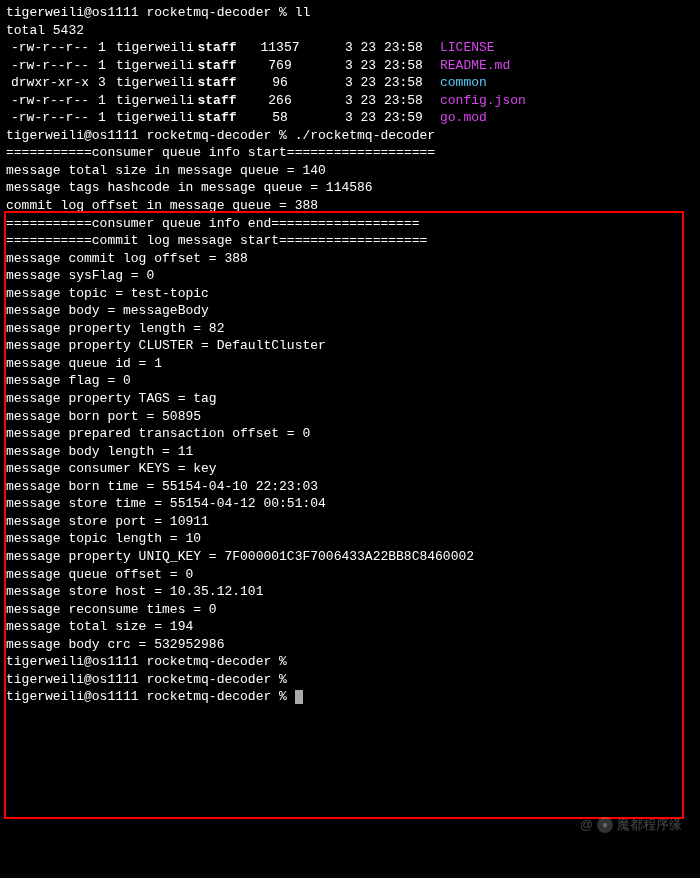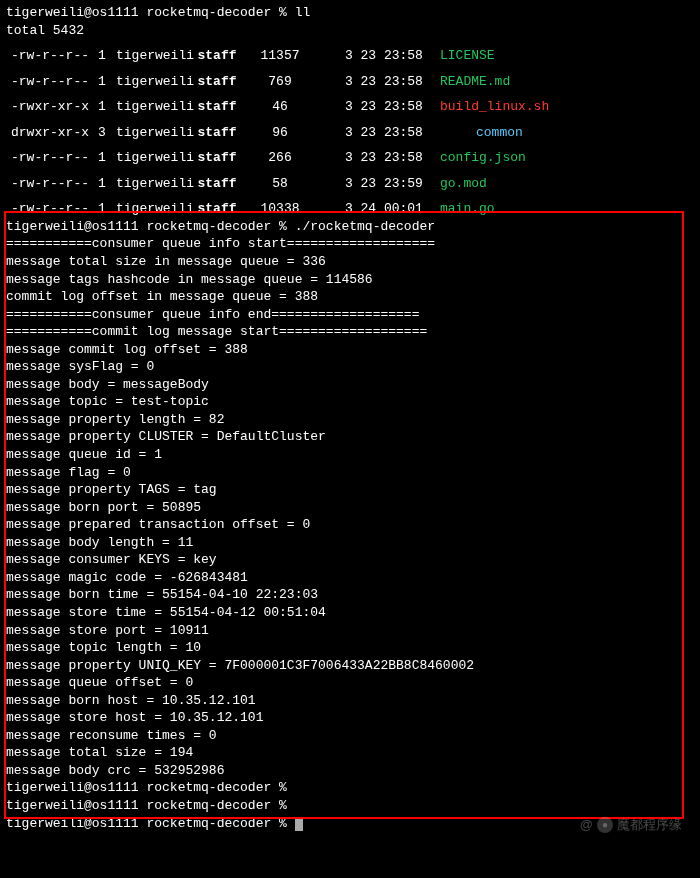--- a/index.html
+++ b/index.html
@@ -15,23 +15,23 @@
       line-height: 1.35;
       width: 700px;
       height: 878px;
       padding: 4px 6px;
       overflow: hidden;
       position: relative;
     }
     .line {
       white-space: pre;
     }
-    .blue { color: #5ac8fa; margin-left: 36px; }
+    .blue { color: #5ac8fa; }
     .red { color: #ff3b30; }
-    .white { color: #22c55e; }
+    .white { color: #d946ef; }
     .highlight-box {
       position: absolute;
       border: 2px solid #ff0000;
       left: 4px;
       top: 211px;
       width: 680px;
       height: 608px;
       pointer-events: none;
     }
     .watermark {
@@ -61,70 +61,66 @@
       height: 14px;
       background: #aaa;
       vertical-align: text-bottom;
     }
     .file-row span {
       display: inline-block;
       text-align: center;
     }
     .perms { width: 88px; }
     .links { width: 16px; text-align: right; }
-    .owner { width: 80px; padding-left: 6px; margin-top: 8px; }
+    .owner { width: 80px; padding-left: 6px; }
     .group { width: 54px; font-weight: bold; }
     .size { width: 72px; text-align: right; }
     .date { width: 120px; padding-left: 8px; }
     .fname { padding-left: 4px; }
   </style>
 </head>
 <body>
 
 <div>
   <div class="line">tigerweili@os1111 rocketmq-decoder % ll</div>
   <div class="line">total 5432</div>
   <div id="file-list">
       <div class="line file-row"><span class="perms">-rw-r--r--</span><span class="links">1</span><span class="owner">tigerweili</span><span class="group">staff</span><span class="size">11357</span><span class="date"> 3 23 23:58</span><span class="fname white">LICENSE</span></div>
       <div class="line file-row"><span class="perms">-rw-r--r--</span><span class="links">1</span><span class="owner">tigerweili</span><span class="group">staff</span><span class="size">769</span><span class="date"> 3 23 23:58</span><span class="fname white">README.md</span></div>
-      <div class="line file-row"><span class="perms">-rwxr-xr-x</span><span class="links">1</span><span class="owner">tigerweili</span><span class="group">staff</span><span class="size">46</span><span class="date"> 3 23 23:58</span><span class="fname red">build_linux.sh</span></div>
       <div class="line file-row"><span class="perms">drwxr-xr-x</span><span class="links">3</span><span class="owner">tigerweili</span><span class="group">staff</span><span class="size">96</span><span class="date"> 3 23 23:58</span><span class="fname blue">common</span></div>
       <div class="line file-row"><span class="perms">-rw-r--r--</span><span class="links">1</span><span class="owner">tigerweili</span><span class="group">staff</span><span class="size">266</span><span class="date"> 3 23 23:58</span><span class="fname white">config.json</span></div>
       <div class="line file-row"><span class="perms">-rw-r--r--</span><span class="links">1</span><span class="owner">tigerweili</span><span class="group">staff</span><span class="size">58</span><span class="date"> 3 23 23:59</span><span class="fname white">go.mod</span></div>
-      <div class="line file-row"><span class="perms">-rw-r--r--</span><span class="links">1</span><span class="owner">tigerweili</span><span class="group">staff</span><span class="size">10338</span><span class="date"> 3 24 00:01</span><span class="fname white">main.go</span></div>
     </div>
   <div class="line">tigerweili@os1111 rocketmq-decoder % ./rocketmq-decoder</div>
   <div id="output-block">
       <div class="line">===========consumer queue info start===================</div>
-      <div class="line">message total size in message queue = 336</div>
+      <div class="line">message total size in message queue = 140</div>
       <div class="line">message tags hashcode in message queue = 114586</div>
       <div class="line">commit log offset in message queue = 388</div>
       <div class="line">===========consumer queue info end===================</div>
       <div class="line">===========commit log message start===================</div>
       <div class="line">message commit log offset = 388</div>
       <div class="line">message sysFlag = 0</div>
+      <div class="line">message topic = test-topic</div>
       <div class="line">message body = messageBody</div>
-      <div class="line">message topic = test-topic</div>
       <div class="line">message property length = 82</div>
       <div class="line">message property CLUSTER = DefaultCluster</div>
       <div class="line">message queue id = 1</div>
       <div class="line">message flag = 0</div>
       <div class="line">message property TAGS = tag</div>
       <div class="line">message born port = 50895</div>
       <div class="line">message prepared transaction offset = 0</div>
       <div class="line">message body length = 11</div>
       <div class="line">message consumer KEYS = key</div>
-      <div class="line">message magic code = -626843481</div>
       <div class="line">message born time = 55154-04-10 22:23:03</div>
       <div class="line">message store time = 55154-04-12 00:51:04</div>
       <div class="line">message store port = 10911</div>
       <div class="line">message topic length = 10</div>
       <div class="line">message property UNIQ_KEY = 7F000001C3F7006433A22BB8C8460002</div>
       <div class="line">message queue offset = 0</div>
-      <div class="line">message born host = 10.35.12.101</div>
       <div class="line">message store host = 10.35.12.101</div>
       <div class="line">message reconsume times = 0</div>
       <div class="line">message total size = 194</div>
       <div class="line">message body crc = 532952986</div>
     </div>
   <div class="line">tigerweili@os1111 rocketmq-decoder %</div>
   <div class="line">tigerweili@os1111 rocketmq-decoder %</div>
   <div class="line"><span>tigerweili@os1111 rocketmq-decoder % </span><span class="cursor-block"></span></div>
 </div>
 

